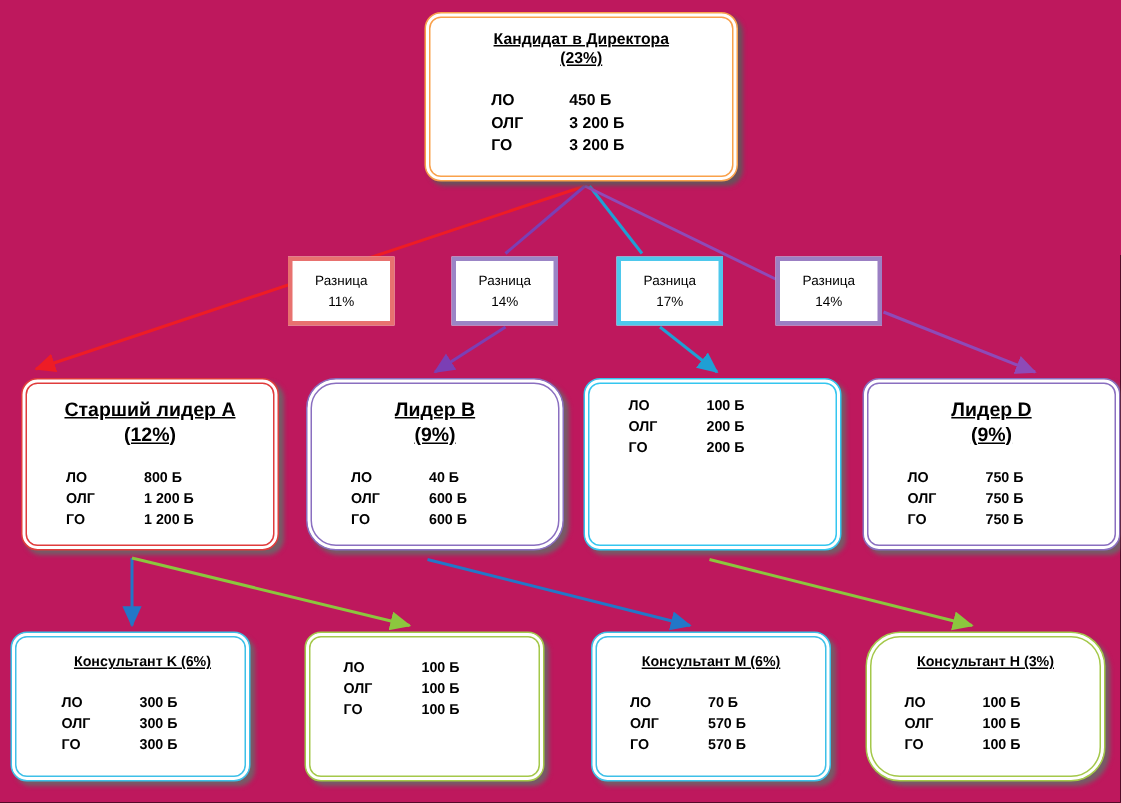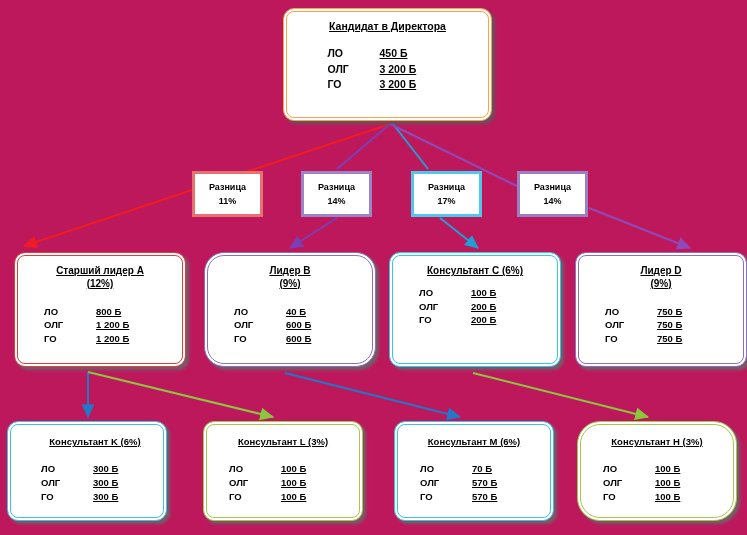--- a/index.html
+++ b/index.html
@@ -61,21 +61,20 @@
     display: flex;
     line-height: 1.45;
     align-items: center;
   }
   .metric-key {
     flex: 0 0 auto;
   }
   .metric-val {
     flex: 0 0 auto;
     text-align: left;
-    text-decoration: underline;
   }
   
   #node-root {
     left: 283px;
     top: 8px;
     width: 209px;
     height: 113px;
     border-color: #f9a14b;
     box-shadow: 3px 3px 3px rgba(90,90,90,0.85);
   }
@@ -93,36 +92,36 @@
 
   
   .diff {
     width: 71px;
     height: 46px;
     font-size: 9px;
     display: flex;
     flex-direction: column;
     align-items: center;
     justify-content: center;
-    font-weight: bold;
+    font-weight: normal;
     color: #000000;
   }
   .diff .dl { line-height: 1.6; }
   #diff-0 { left: 192px; top: 171px; border-color: #e8716f; }
   #diff-1 { left: 301px; top: 171px; border-color: #9b85c6; }
   #diff-2 { left: 411px; top: 171px; border-color: #4ec8ec; }
   #diff-3 { left: 517px; top: 171px; border-color: #9b7fc3; }
 
   
   .lvl2 {
     width: 172px;
     height: 115px;
     top: 252px;
   }
-  .lvl2 .node-title { font-size: 10px; padding-top: 9px; }
+  .lvl2 .node-title { font-size: 13px; padding-top: 9px; }
   .lvl2 .metrics { font-size: 9.5px; width: 112px; }
   .lvl2 .metric-key { width: 52px; }
   .lvl2 .metric-val { width: 60px; }
   #node-a { left: 14px; border-color: #e03c3c; box-shadow: 3px 3px 3px rgba(105,105,105,0.85); }
   #node-b { left: 204px; border-color: #8a6fc0; box-shadow: 3px 3px 3px rgba(105,105,105,0.85); border-radius: 20px; }
   #node-c { left: 389px; border-color: #34c6ef; box-shadow: 3px 3px 3px rgba(105,105,105,0.85); }
   #node-d { left: 575px; border-color: #8a6fc0; box-shadow: 3px 3px 3px rgba(105,105,105,0.85); }
   #node-a .metrics { margin-top: 14px; }
   #node-b .metrics { margin-top: 14px; }
   #node-c .metrics { margin-top: 8px; }
@@ -186,20 +185,21 @@
     <line x1="88" y1="372" x2="273" y2="417" stroke="#8cc63e" stroke-width="2" marker-end="url(#ah-green)"></line>
 
     <line x1="285" y1="373" x2="460" y2="417" stroke="#2277c8" stroke-width="2" marker-end="url(#ah-blue)"></line>
 
     <line x1="473" y1="373" x2="648" y2="417" stroke="#8cc63e" stroke-width="2" marker-end="url(#ah-green)"></line>
   </svg>
 
   <div class="node rounded dbl" id="node-root">
     <div class="node-title">
       <span>Кандидат в Директора</span>
+      <span class="sub">(23%)</span>
     </div>
     <div class="metrics">
       <div class="metric-row">
         <span class="metric-key">ЛО</span>
         <span class="metric-val">450 Б</span>
       </div>
       <div class="metric-row">
         <span class="metric-key">ОЛГ</span>
         <span class="metric-val">3 200 Б</span>
       </div>
@@ -263,23 +263,20 @@
         <span class="metric-val">600 Б</span>
       </div>
       <div class="metric-row">
         <span class="metric-key">ГО</span>
         <span class="metric-val">600 Б</span>
       </div>
     </div>
   </div>
 
   <div class="node rounded dbl lvl2" id="node-c">
-    <div class="node-title">
-      <span>Консультант  С (6%)</span>
-    </div>
     <div class="metrics">
       <div class="metric-row">
         <span class="metric-key">ЛО</span>
         <span class="metric-val">100 Б</span>
       </div>
       <div class="metric-row">
         <span class="metric-key">ОЛГ</span>
         <span class="metric-val">200 Б</span>
       </div>
       <div class="metric-row">
@@ -324,23 +321,20 @@
         <span class="metric-val">300 Б</span>
       </div>
       <div class="metric-row">
         <span class="metric-key">ГО</span>
         <span class="metric-val">300 Б</span>
       </div>
     </div>
   </div>
 
   <div class="node rounded dbl lvl3" id="node-l">
-    <div class="node-title">
-      <span>Консультант L (3%)</span>
-    </div>
     <div class="metrics">
       <div class="metric-row">
         <span class="metric-key">ЛО</span>
         <span class="metric-val">100 Б</span>
       </div>
       <div class="metric-row">
         <span class="metric-key">ОЛГ</span>
         <span class="metric-val">100 Б</span>
       </div>
       <div class="metric-row">

